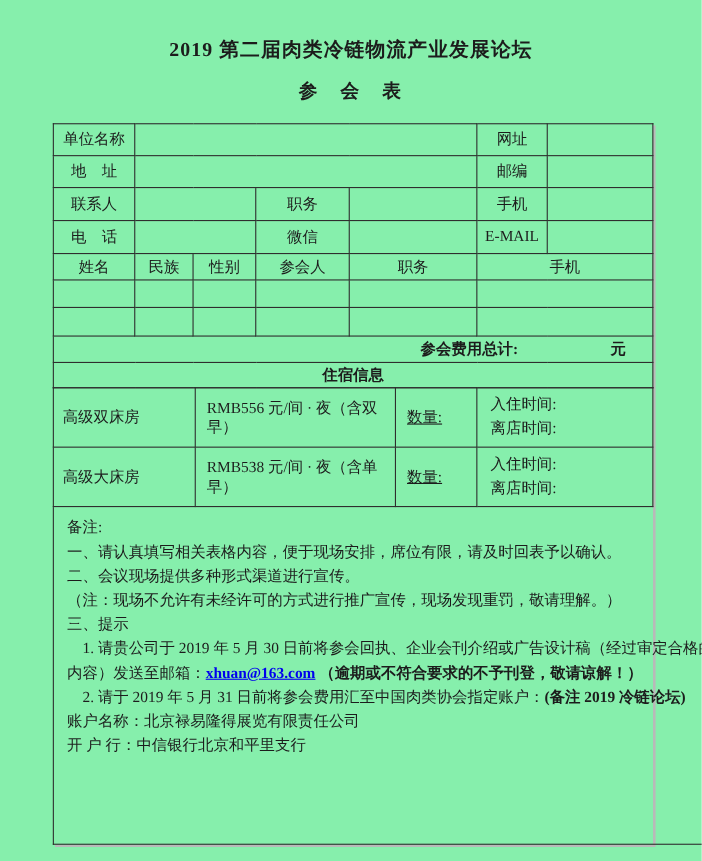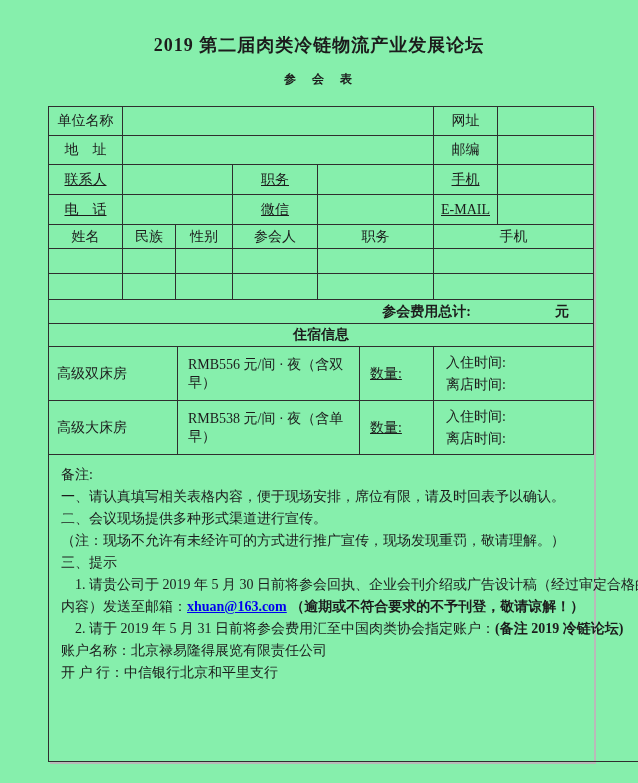--- a/index.html
+++ b/index.html
@@ -3,30 +3,30 @@
 <meta charset="utf-8">
 <style>
   * { margin:0; padding:0; box-sizing:border-box; }
   html,body { background:#ffffff; }
   .page {
     width:638px; height:783px; background:#86efac; overflow:hidden;
     font-family:"Liberation Serif","DejaVu Serif",serif; color:#1c1c1c;
     position:relative;
   }
   .title { padding-top:33px; text-align:center; font-weight:bold; font-size:18px; letter-spacing:1px; }
-  .subtitle { margin-top:14px; text-align:center; font-weight:bold; font-size:12px; letter-spacing:2px; }
+  .subtitle { margin-top:14px; text-align:center; font-weight:bold; font-size:17px; letter-spacing:2px; }
   .formwrap { margin:18px 0 0 48px; width:546px; box-shadow:2px 2px 0 #b9b9b9; }
   table { border-collapse:collapse; table-layout:fixed; }
   td {
     border:1px solid #2e2e2e; font-size:14px; text-align:center;
     padding:0; overflow:hidden; vertical-align:middle;
   }
   .t-info { width:545px; }
   .r1 td,.r2 td { height:29px; }
-  .r3 td,.r4 td { height:30px;text-decoration:underline; }
+  .r3 td,.r4 td { height:30px; }
   .r5 td { height:24px; }
   .r6 td { height:25px; }
   .r7 td { height:26px; }
   .r8 td { height:24px; }
   .r9 td { height:23px; }
   .fee-cell { padding:0 24px 0 0; }
   .fee-flex { display:flex; justify-content:flex-end; align-items:center; gap:84px; font-weight:bold; }
   .section-title { font-weight:bold; }
   .t-hotel { width:545px; margin-top:-1px; }
   .t-hotel td { height:54px; text-align:left; }

